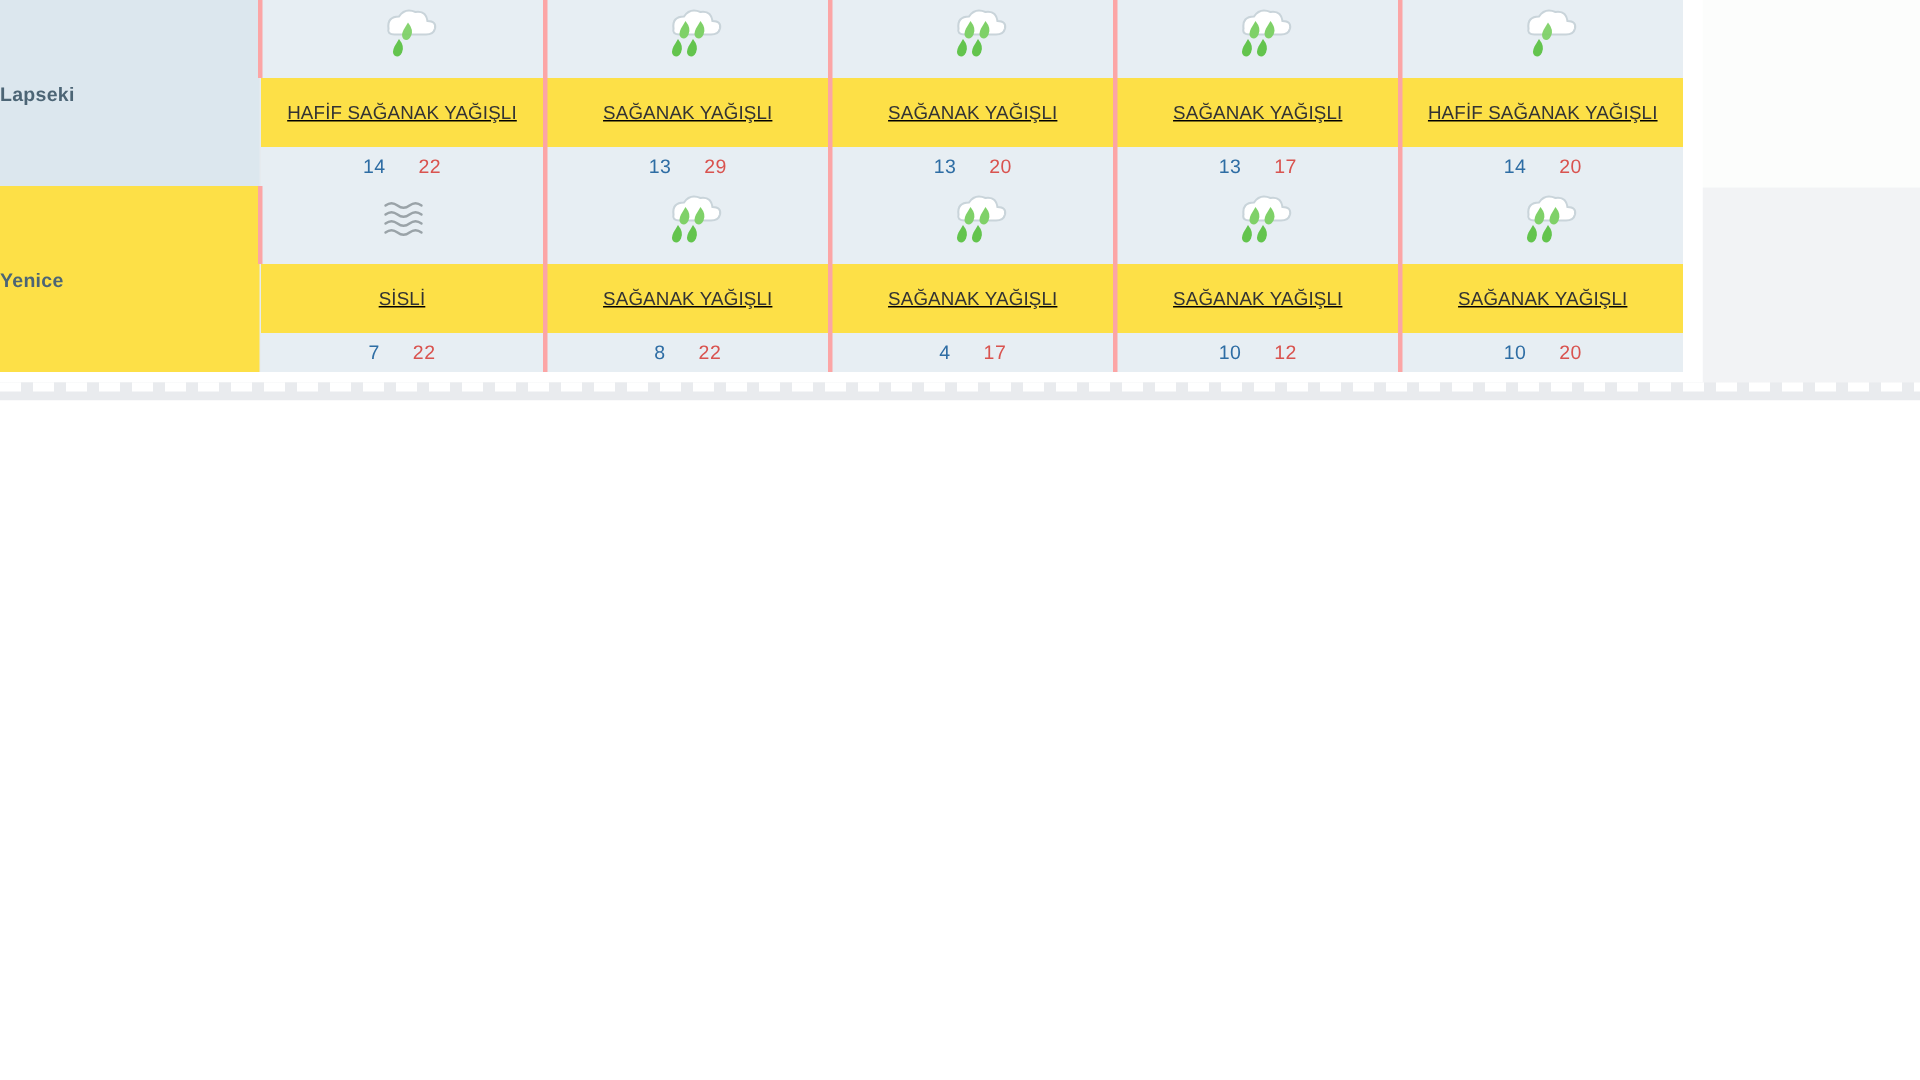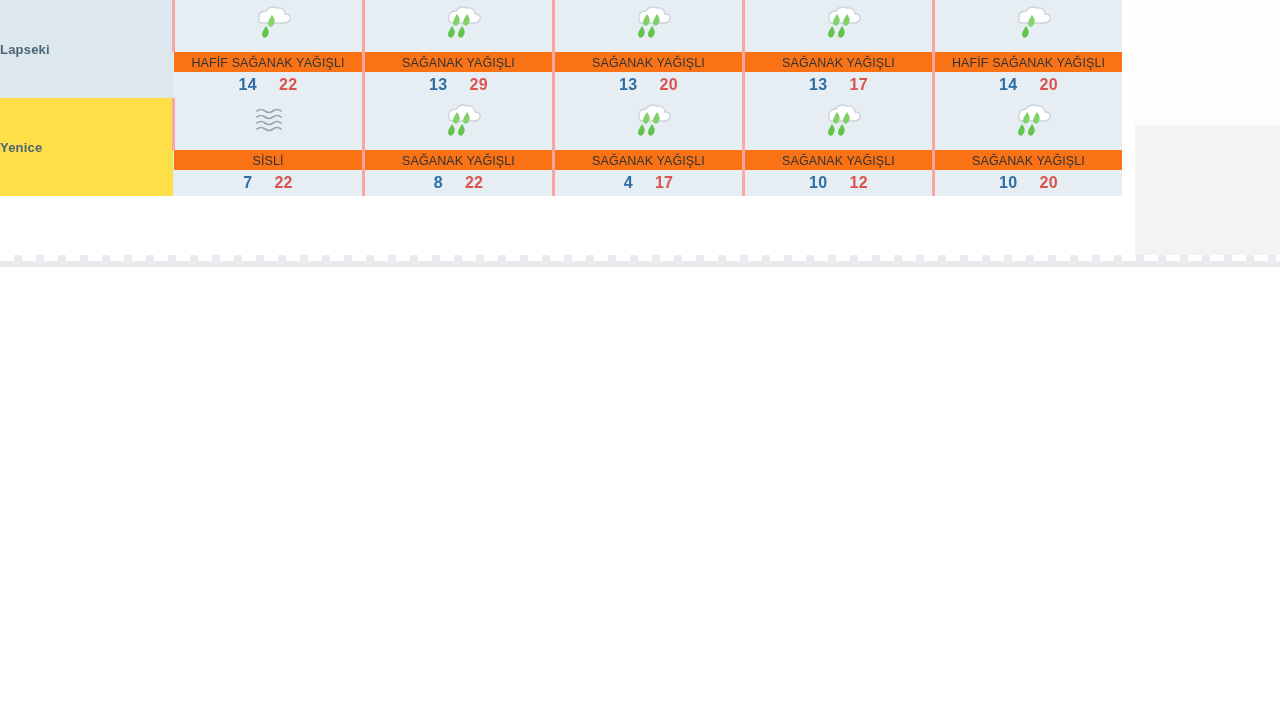--- a/index.html
+++ b/index.html
@@ -74,37 +74,37 @@
 
   
   .day-cell {
     width: 187px;
     text-align: center;
     border-left: 3px solid #fca5a5;
   }
   .day-cell:first-of-type { border-left: 1px solid #e6ebef; }
 
   .icon-row   td.day-cell { height: 52px; background: #e7eef3; }
-  .desc-row   td.day-cell { height: 20px; background: #f97316; }
+  .desc-row   td.day-cell { height: 46px; background: #fde047; text-decoration: underline; }
   .temp-row   td.day-cell { height: 26px; background: #e7eef3; }
 
   .icon-row td.name-cell.tinted,
   .desc-row td.name-cell.tinted,
   .temp-row td.name-cell.tinted { background: #dce7ee; }
 
   .desc-text {
     font-size: 12.5px;
     color: #333333;
     letter-spacing: .1px;
     white-space: nowrap;
   }
 
   .temps {
-    font-size: 16px;
-    font-weight: bold;
+    font-size: 13px;
+    font-weight: normal;
     letter-spacing: .3px;
   }
   .t-min { color: #2e6da4; margin-right: 22px; }
   .t-max { color: #d9534f; }
 
   .wx-icon { display: inline-block; line-height: 0; }
 
   
   .divider-band {
     position: absolute;

